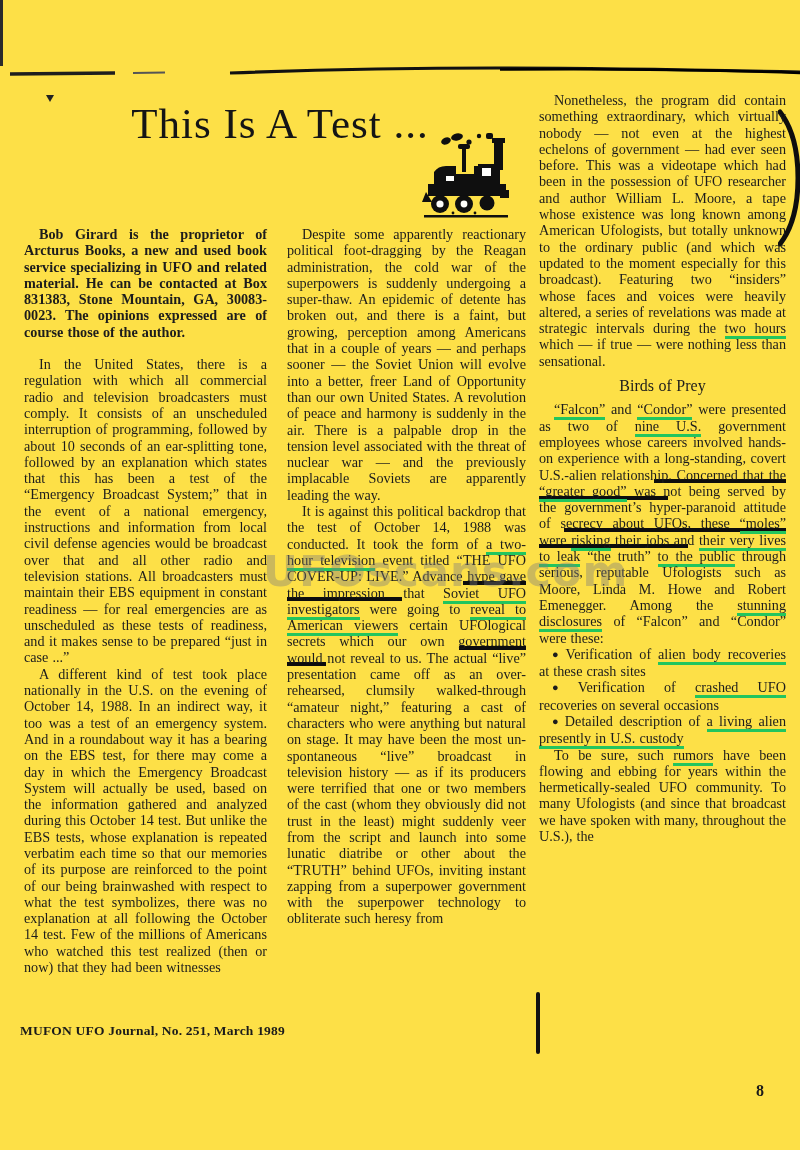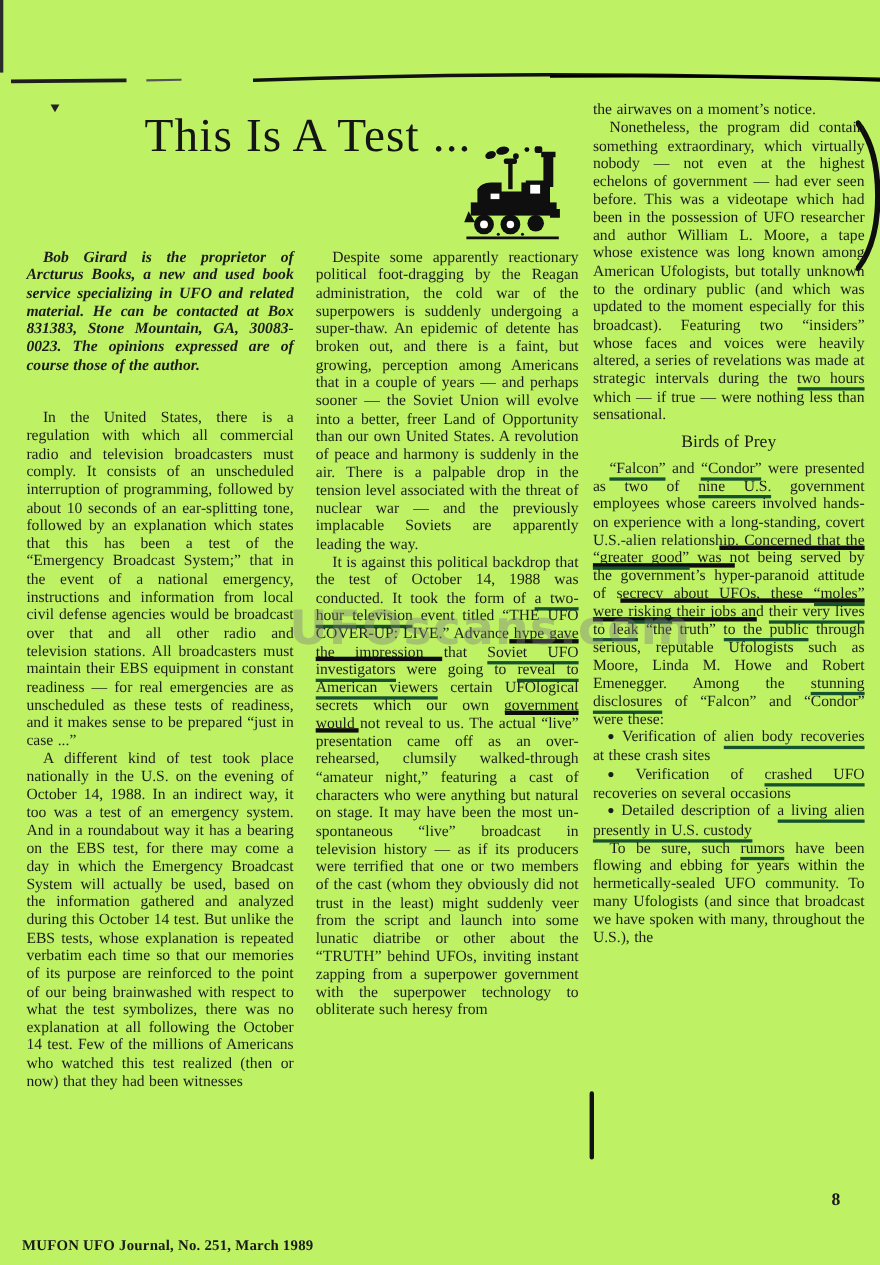--- a/index.html
+++ b/index.html
@@ -1,18 +1,18 @@
 <!DOCTYPE html>
 <html><head>
 <meta charset="utf-8">
 <style>
   html,body{margin:0;padding:0;background:#e8e8e6;}
   #page{
     position:relative;width:800px;height:1150px;margin:0 auto;
-    background:#bef264;overflow:hidden;
+    background:#fde047;overflow:hidden;
     font-family:"Liberation Serif", serif;color:#1b1b1b;
   }
   
   .left-edge-mark{position:absolute;left:0;top:0;width:3px;height:66px;background:#2a2a2a;}
   .top-scanline{position:absolute;left:0;top:0;width:800px;height:90px;}
   .tick-mark{position:absolute;left:46px;top:95px;width:0;height:0;
     border-left:4px solid transparent;border-right:4px solid transparent;border-top:7px solid #222;}
   
   .header{position:absolute;left:40px;top:100px;width:480px;text-align:center;}
   .title{font-size:43px;line-height:1.1;letter-spacing:1px;color:#151515;}
@@ -20,36 +20,36 @@
   .train{position:absolute;left:420px;top:128px;}
   
   .col{position:absolute;text-align:justify;font-size:14.2px;line-height:16.3px;
     color:#1c1c1c;word-spacing:0.5px;}
   #col1{left:24px;top:226px;width:243px;}
   #col2{left:287px;top:226px;width:239px;}
   #col3{left:539px;top:92px;width:247px;}
   .para{margin:0;}
   .para.p{text-indent:15px;}
   .para.pc{text-indent:0;}
-  .para.intro{font-weight:bold;text-indent:15px;margin-bottom:32px;font-style:italic;}
+  .para.intro{font-weight:bold;text-indent:15px;margin-bottom:16px;}
   .para.head{text-align:center;font-weight:normal;font-size:16px;margin:9px 0 7px 0;text-indent:0;}
   .para.bullet{text-indent:13px;}
   .bul{font-size:11px;position:relative;top:-1px;padding-right:4px;}
   
-  .u{border-bottom:3px solid #14532d;padding-bottom:0px;box-decoration-break:clone;-webkit-box-decoration-break:clone;}
+  .u{border-bottom:3px solid #22c55e;padding-bottom:0px;box-decoration-break:clone;-webkit-box-decoration-break:clone;}
   .u2{border-bottom:4px solid #0d0d0d;padding-bottom:13px;box-decoration-break:clone;-webkit-box-decoration-break:clone;}
   
   .bracket-right{position:absolute;left:778px;top:108px;}
   .ink-vline{position:absolute;left:536px;top:992px;width:4px;height:62px;background:#111;border-radius:2px;}
   
   .watermark{position:absolute;left:263px;top:546px;font-family:"DejaVu Sans",sans-serif;
     font-size:43px;font-weight:bold;color:rgba(125,125,125,0.40);letter-spacing:1px;
     pointer-events:none;z-index:5;text-align:center;}
   
-  .footer-left{position:absolute;left:20px;top:1124px;font-weight:bold;font-size:13.5px;letter-spacing:0.2px;}
+  .footer-left{position:absolute;left:20px;top:1023px;font-weight:bold;font-size:13.5px;letter-spacing:0.2px;}
   .page-number{position:absolute;left:756px;top:1082px;font-weight:bold;font-size:16px;}
 </style>
 </head>
 <body>
 
 <div id="page">
 
   <div class="left-edge-mark"></div>
   <svg class="top-scanline" width="800" height="90" viewBox="0 0 800 90">
     <path d="M10,74 L115,73" stroke="#1e1e1e" stroke-width="3.5" fill="none"></path>
@@ -107,21 +107,20 @@
   <div class="col" id="col1">
       <p class="para intro"><span>Bob Girard is the proprietor of Arcturus Books, a new and used book service specializing in UFO and related material. He can be contacted at Box 831383, Stone Mountain, GA, 30083-0023. The opinions expressed are of course those of the author.</span></p>
       <p class="para p"><span>In the United States, there is a regulation with which all commercial radio and television broadcasters must comply. It consists of an unscheduled interruption of programming, followed by about 10 seconds of an ear-splitting tone, followed by an explanation which states that this has been a test of the “Emergency Broadcast System;” that in the event of a national emergency, instructions and information from local civil defense agencies would be broadcast over that and all other radio and television stations. All broadcasters must maintain their EBS equipment in constant readiness — for real emergencies are as unscheduled as these tests of readiness, and it makes sense to be prepared “just in case ...”</span></p>
       <p class="para p"><span>A different kind of test took place nationally in the U.S. on the evening of October 14, 1988. In an indirect way, it too was a test of an emergency system. And in a roundabout way it has a bearing on the EBS test, for there may come a day in which the Emergency Broadcast System will actually be used, based on the information gathered and analyzed during this October 14 test. But unlike the EBS tests, whose explanation is repeated verbatim each time so that our memories of its purpose are reinforced to the point of our being brainwashed with respect to what the test symbolizes, there was no explanation at all following the October 14 test. Few of the millions of Americans who watched this test realized (then or now) that they had been witnesses</span></p>
     </div>
   <div class="col" id="col2">
       <p class="para p"><span>Despite some apparently reactionary political foot-dragging by the Reagan administration, the cold war of the superpowers is suddenly undergoing a super-thaw. An epidemic of detente has broken out, and there is a faint, but growing, perception among Americans that in a couple of years — and perhaps sooner — the Soviet Union will evolve into a better, freer Land of Opportunity than our own United States. A revolution of peace and harmony is suddenly in the air. There is a palpable drop in the tension level associated with the threat of nuclear war — and the previously implacable Soviets are apparently leading the way.</span></p>
       <p class="para p"><span>It is against this political backdrop that the test of October 14, 1988 was conducted. It took the form of </span><span class="u">a two-hour television</span><span> event titled “</span><span class="u2">THE UFO COVER-UP: LIVE.</span><span>” Advance hype gave the impression that </span><span class="u">Soviet UFO investigators</span><span> were going to </span><span class="u">reveal to American viewers</span><span> certain </span><span class="u2">UFOlogical secrets</span><span> which our own government would not reveal to us. The actual “live” presentation came off as an over-rehearsed, clumsily walked-through “amateur night,” featuring a cast of characters who were anything but natural on stage. It may have been the most un-spontaneous “live” broadcast in television history — as if its producers were terrified that one or two members of the cast (whom they obviously did not trust in the least) might suddenly veer from the script and launch into some lunatic diatribe or other about the “TRUTH” behind UFOs, inviting instant zapping from a superpower government with the superpower technology to obliterate such heresy from</span></p>
     </div>
   <div class="col" id="col3">
-      <p class="para pc"><span>the airwaves on a moment’s notice.</span></p>
       <p class="para p"><span>Nonetheless, the program did contain something extraordinary, which virtually nobody — not even at the highest echelons of government — had ever seen before. This was a videotape which had been in the possession of UFO researcher and author William L. Moore, a tape whose existence was long known among American Ufologists, but totally unknown to the ordinary public (and which was updated to the moment especially for this broadcast). Featuring two “insiders” whose faces and voices were heavily altered, a series of revelations was made at strategic intervals during the </span><span class="u">two hours</span><span> which — if true — were nothing less than sensational.</span></p>
       <p class="para head"><span>Birds of Prey</span></p>
       <p class="para p"><span class="u">“Falcon”</span><span> and </span><span class="u">“Condor”</span><span> were presented as two of </span><span class="u">nine U.S.</span><span> government employees whose careers involved hands-on experience with </span><span class="u2">a long-standing, covert U.S.-alien relationship</span><span>. Concerned that the </span><span class="u">“greater good”</span><span> was not being served by the </span><span class="u2">government’s hyper-paranoid attitude of secrecy about UFOs</span><span>, these </span><span class="u">“moles”</span><span> were </span><span class="u">risking</span><span> their jobs and </span><span class="u">their very lives</span><span> </span><span class="u">to leak</span><span> “the truth” </span><span class="u">to the public</span><span> through serious, reputable Ufologists such as Moore, Linda M. Howe and Robert Emenegger. Among the </span><span class="u">stunning disclosures</span><span> of “Falcon” and “Condor” were these:</span></p>
       <p class="para bullet"><span class="bul">●</span><span>Verification of </span><span class="u">alien body recoveries</span><span> at these crash sites</span></p>
       <p class="para bullet"><span class="bul">●</span><span>Verification of </span><span class="u">crashed UFO</span><span> recoveries on several occasions</span></p>
       <p class="para bullet"><span class="bul">●</span><span>Detailed description of </span><span class="u">a living alien presently in U.S. custody</span></p>
       <p class="para p"><span>To be sure, such </span><span class="u">rumors</span><span> have been flowing and ebbing for years within the hermetically-sealed UFO community. To many Ufologists (and since that broadcast we have spoken with many, throughout the U.S.), the</span></p>
     </div>
 
   <div class="watermark">UFOscans.com</div>

